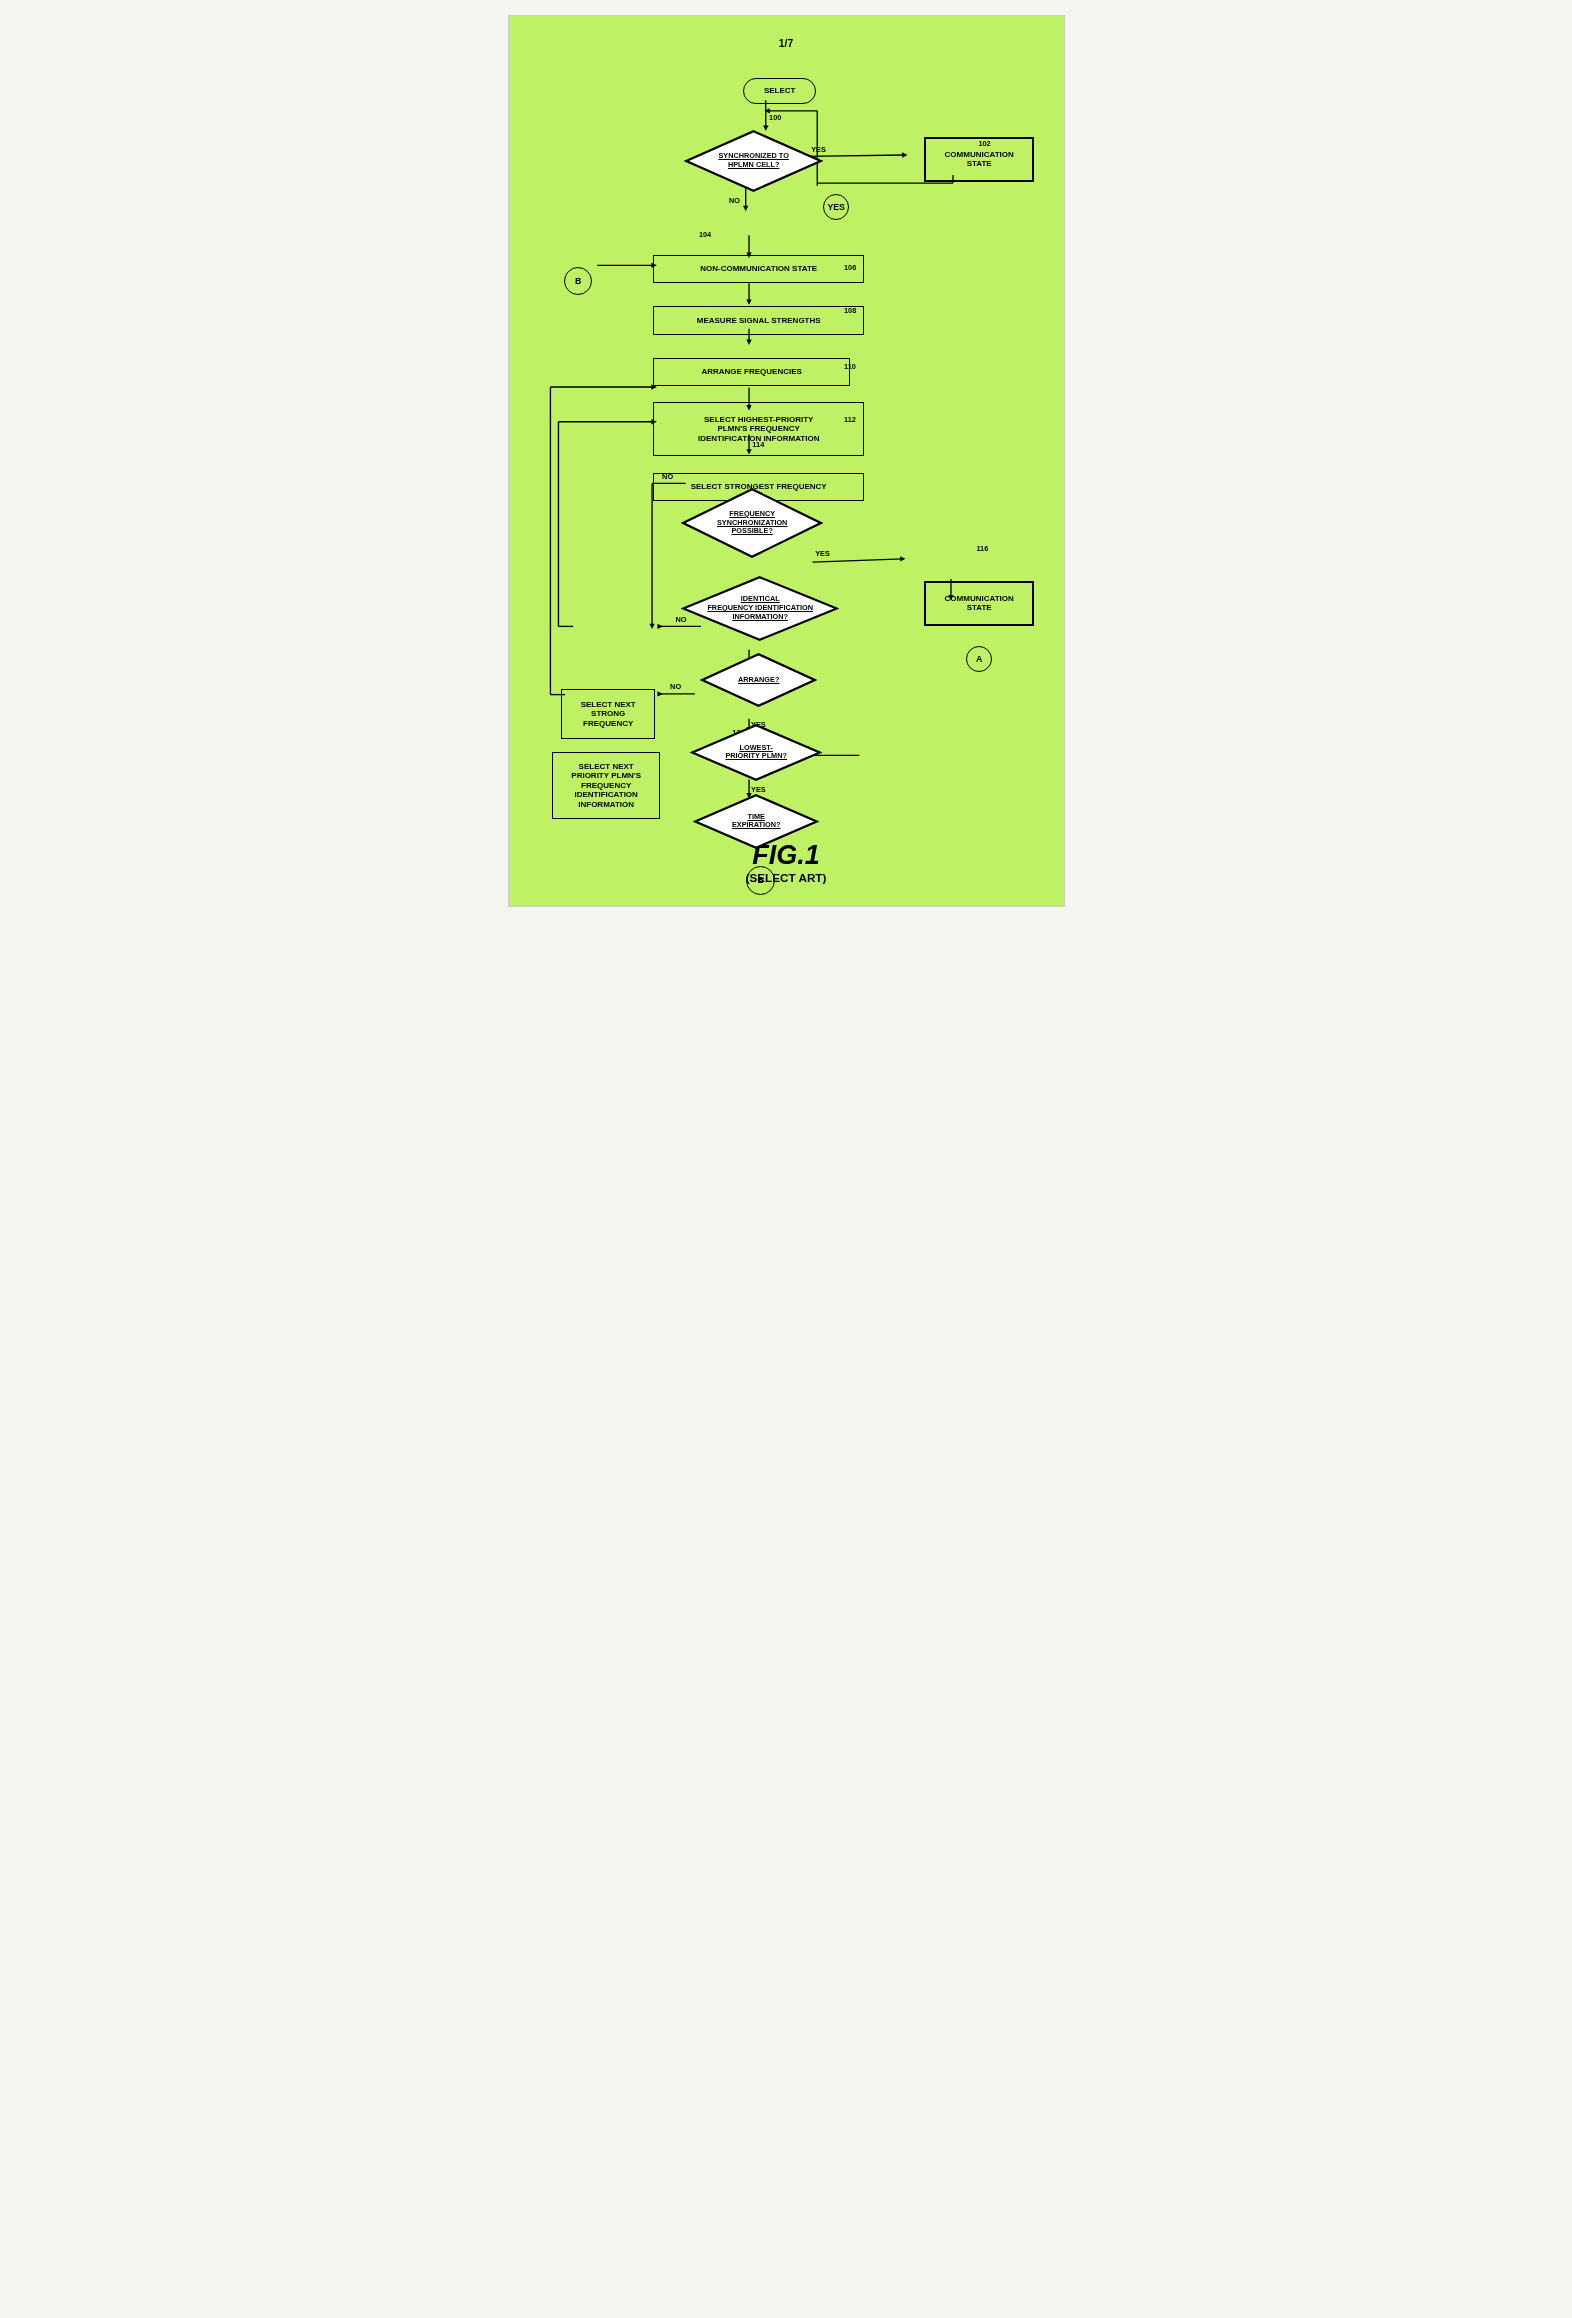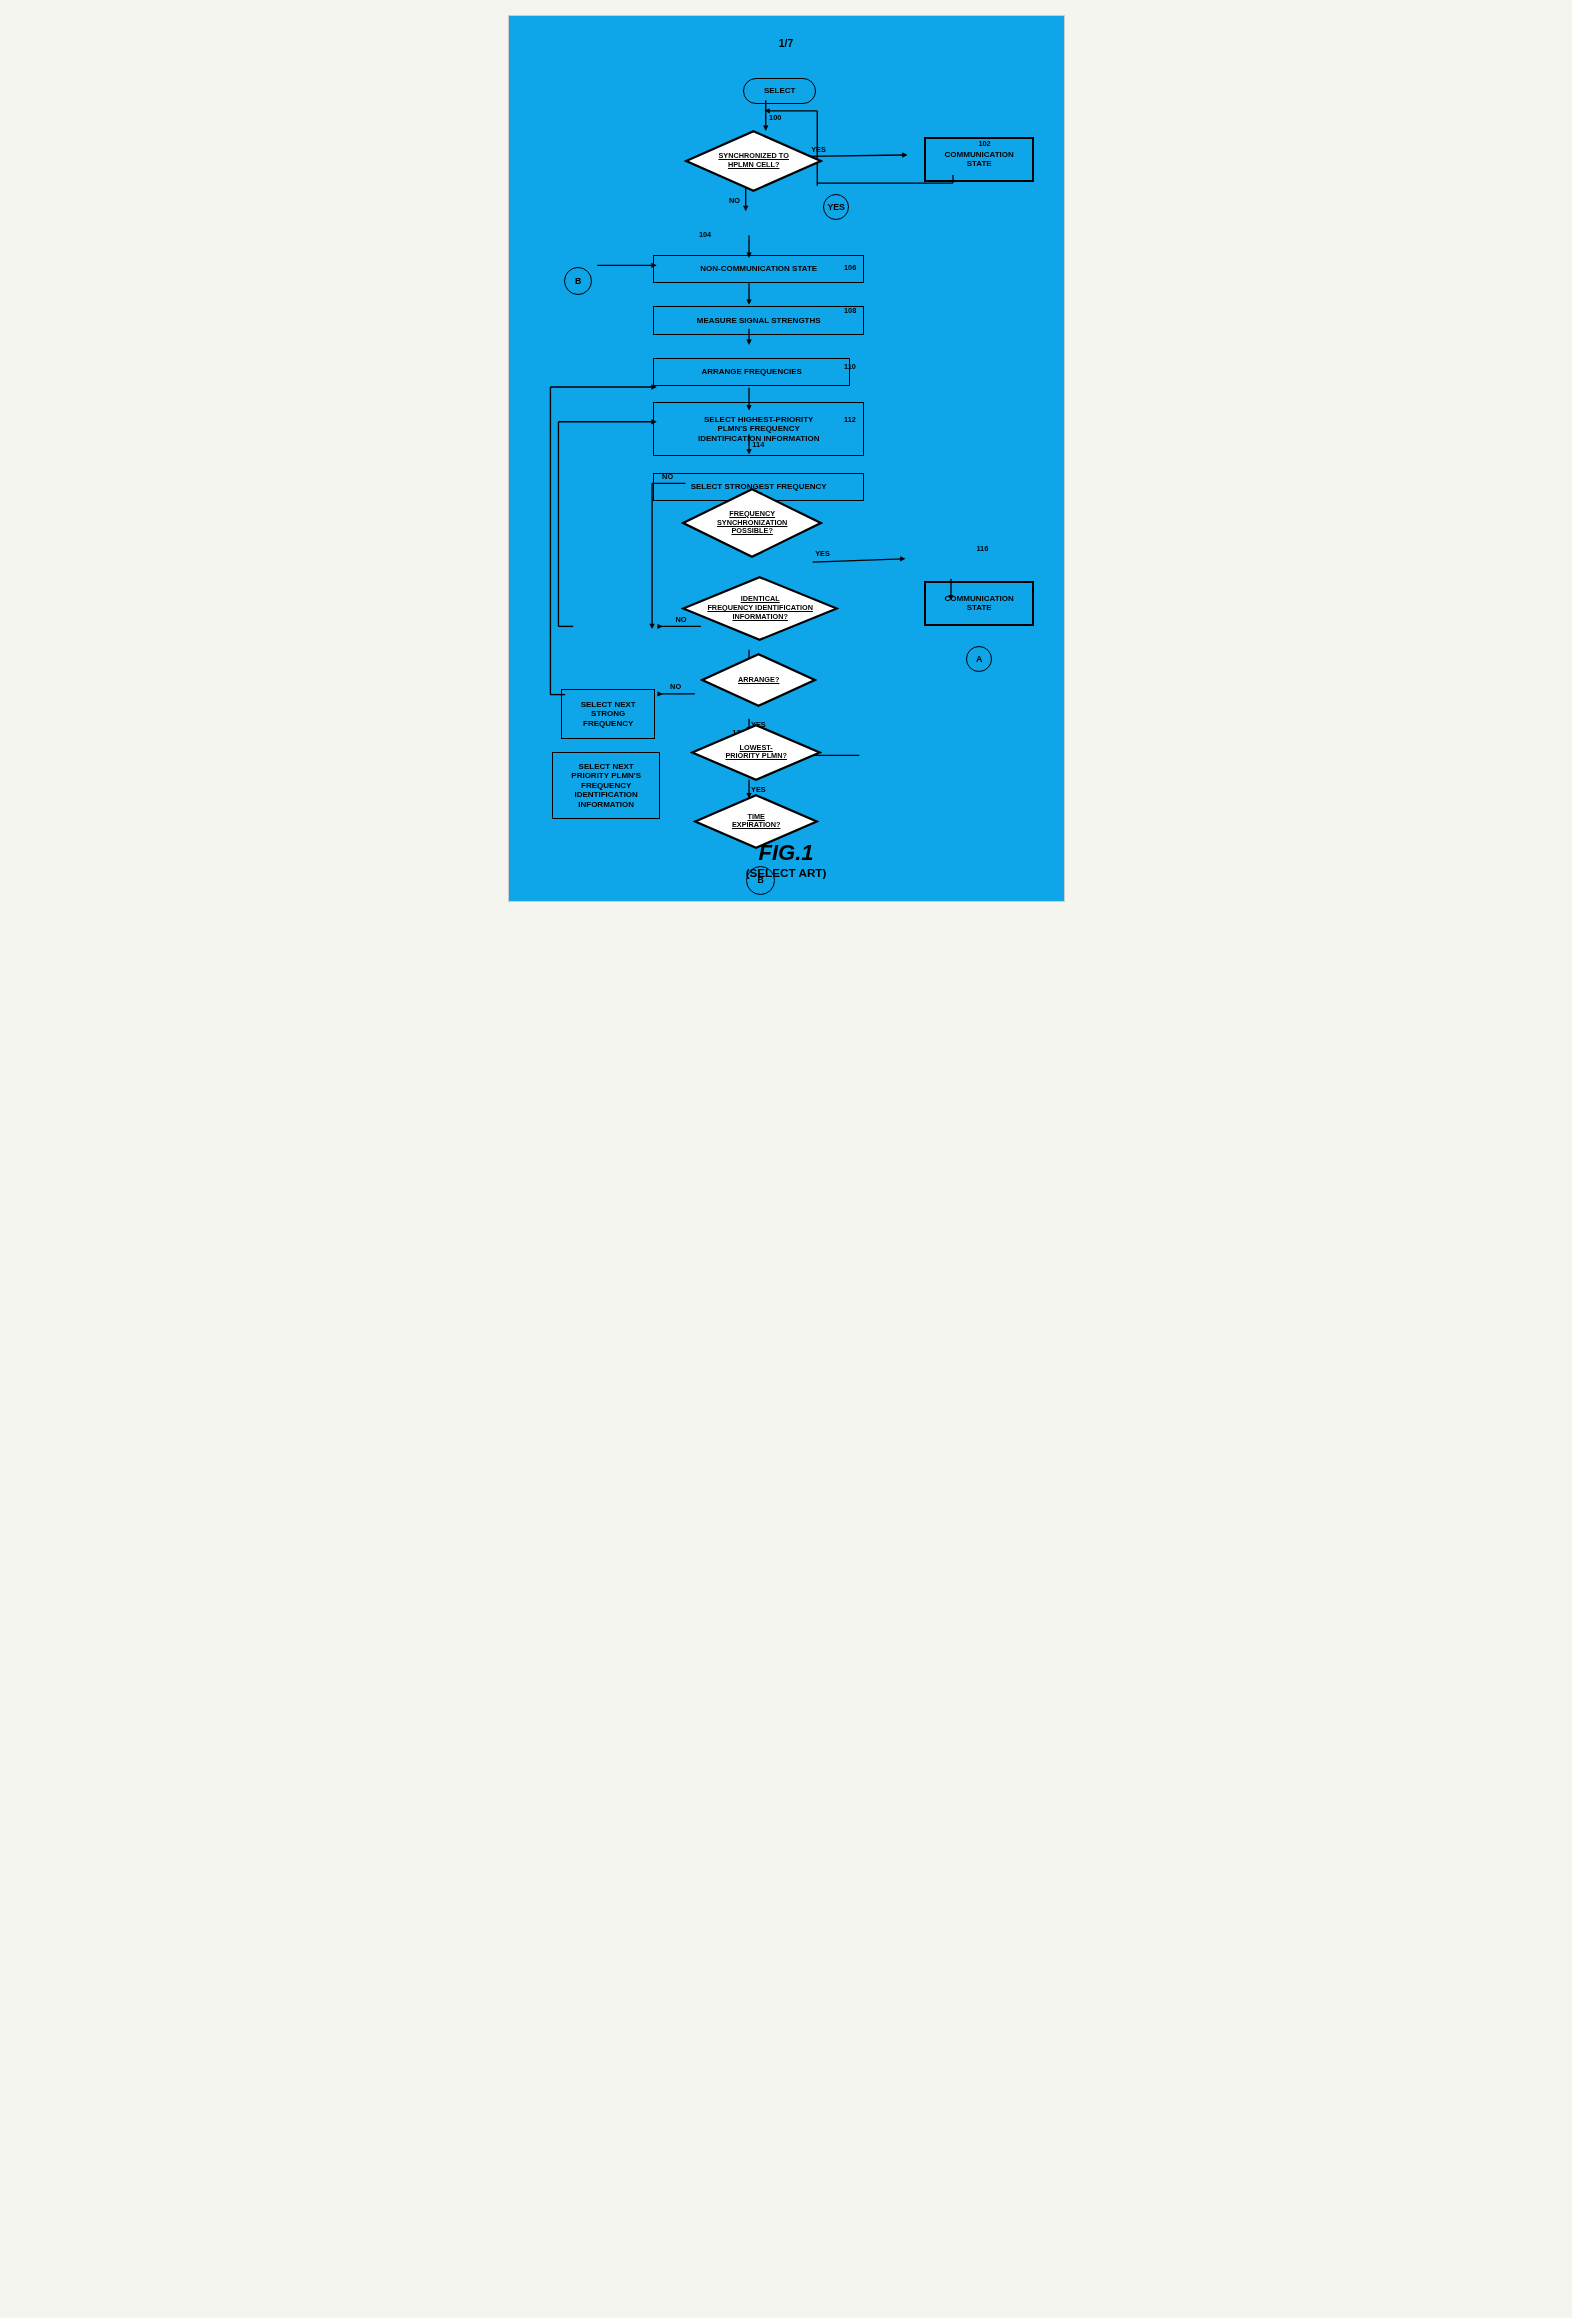--- a/index.html
+++ b/index.html
@@ -6,21 +6,21 @@
     body {
       background: #f5f5f0;
       font-family: Arial, Helvetica, sans-serif;
       display: flex;
       justify-content: center;
       align-items: flex-start;
       min-height: 100vh;
       padding: 14.7px;
     }
     .page {
-      background: #0ea5e9;
+      background: #bef264;
       width: 557px;
       min-height: 820px;
       padding: 22px 14.7px;
       border: 0.7px solid #ccc;
       position: relative;
     }
     .page-label {
       text-align: center;
       font-size: 10.3px;
       font-weight: bold;
@@ -93,21 +93,21 @@
       position: absolute;
       top: 0; left: 0;
       width: 100%; height: 100%;
       pointer-events: none;
     }
     .fig-label {
       text-align: center;
       margin-top: 14.7px;
     }
     .fig-label .fig-num {
-      font-size: 22px;
+      font-size: 27px;
       font-weight: bold;
       font-style: italic;
     }
     .fig-label .prior-art {
       font-size: 11.7px;
       font-weight: bold;
     }
   </style>
 </head>
 <body>

